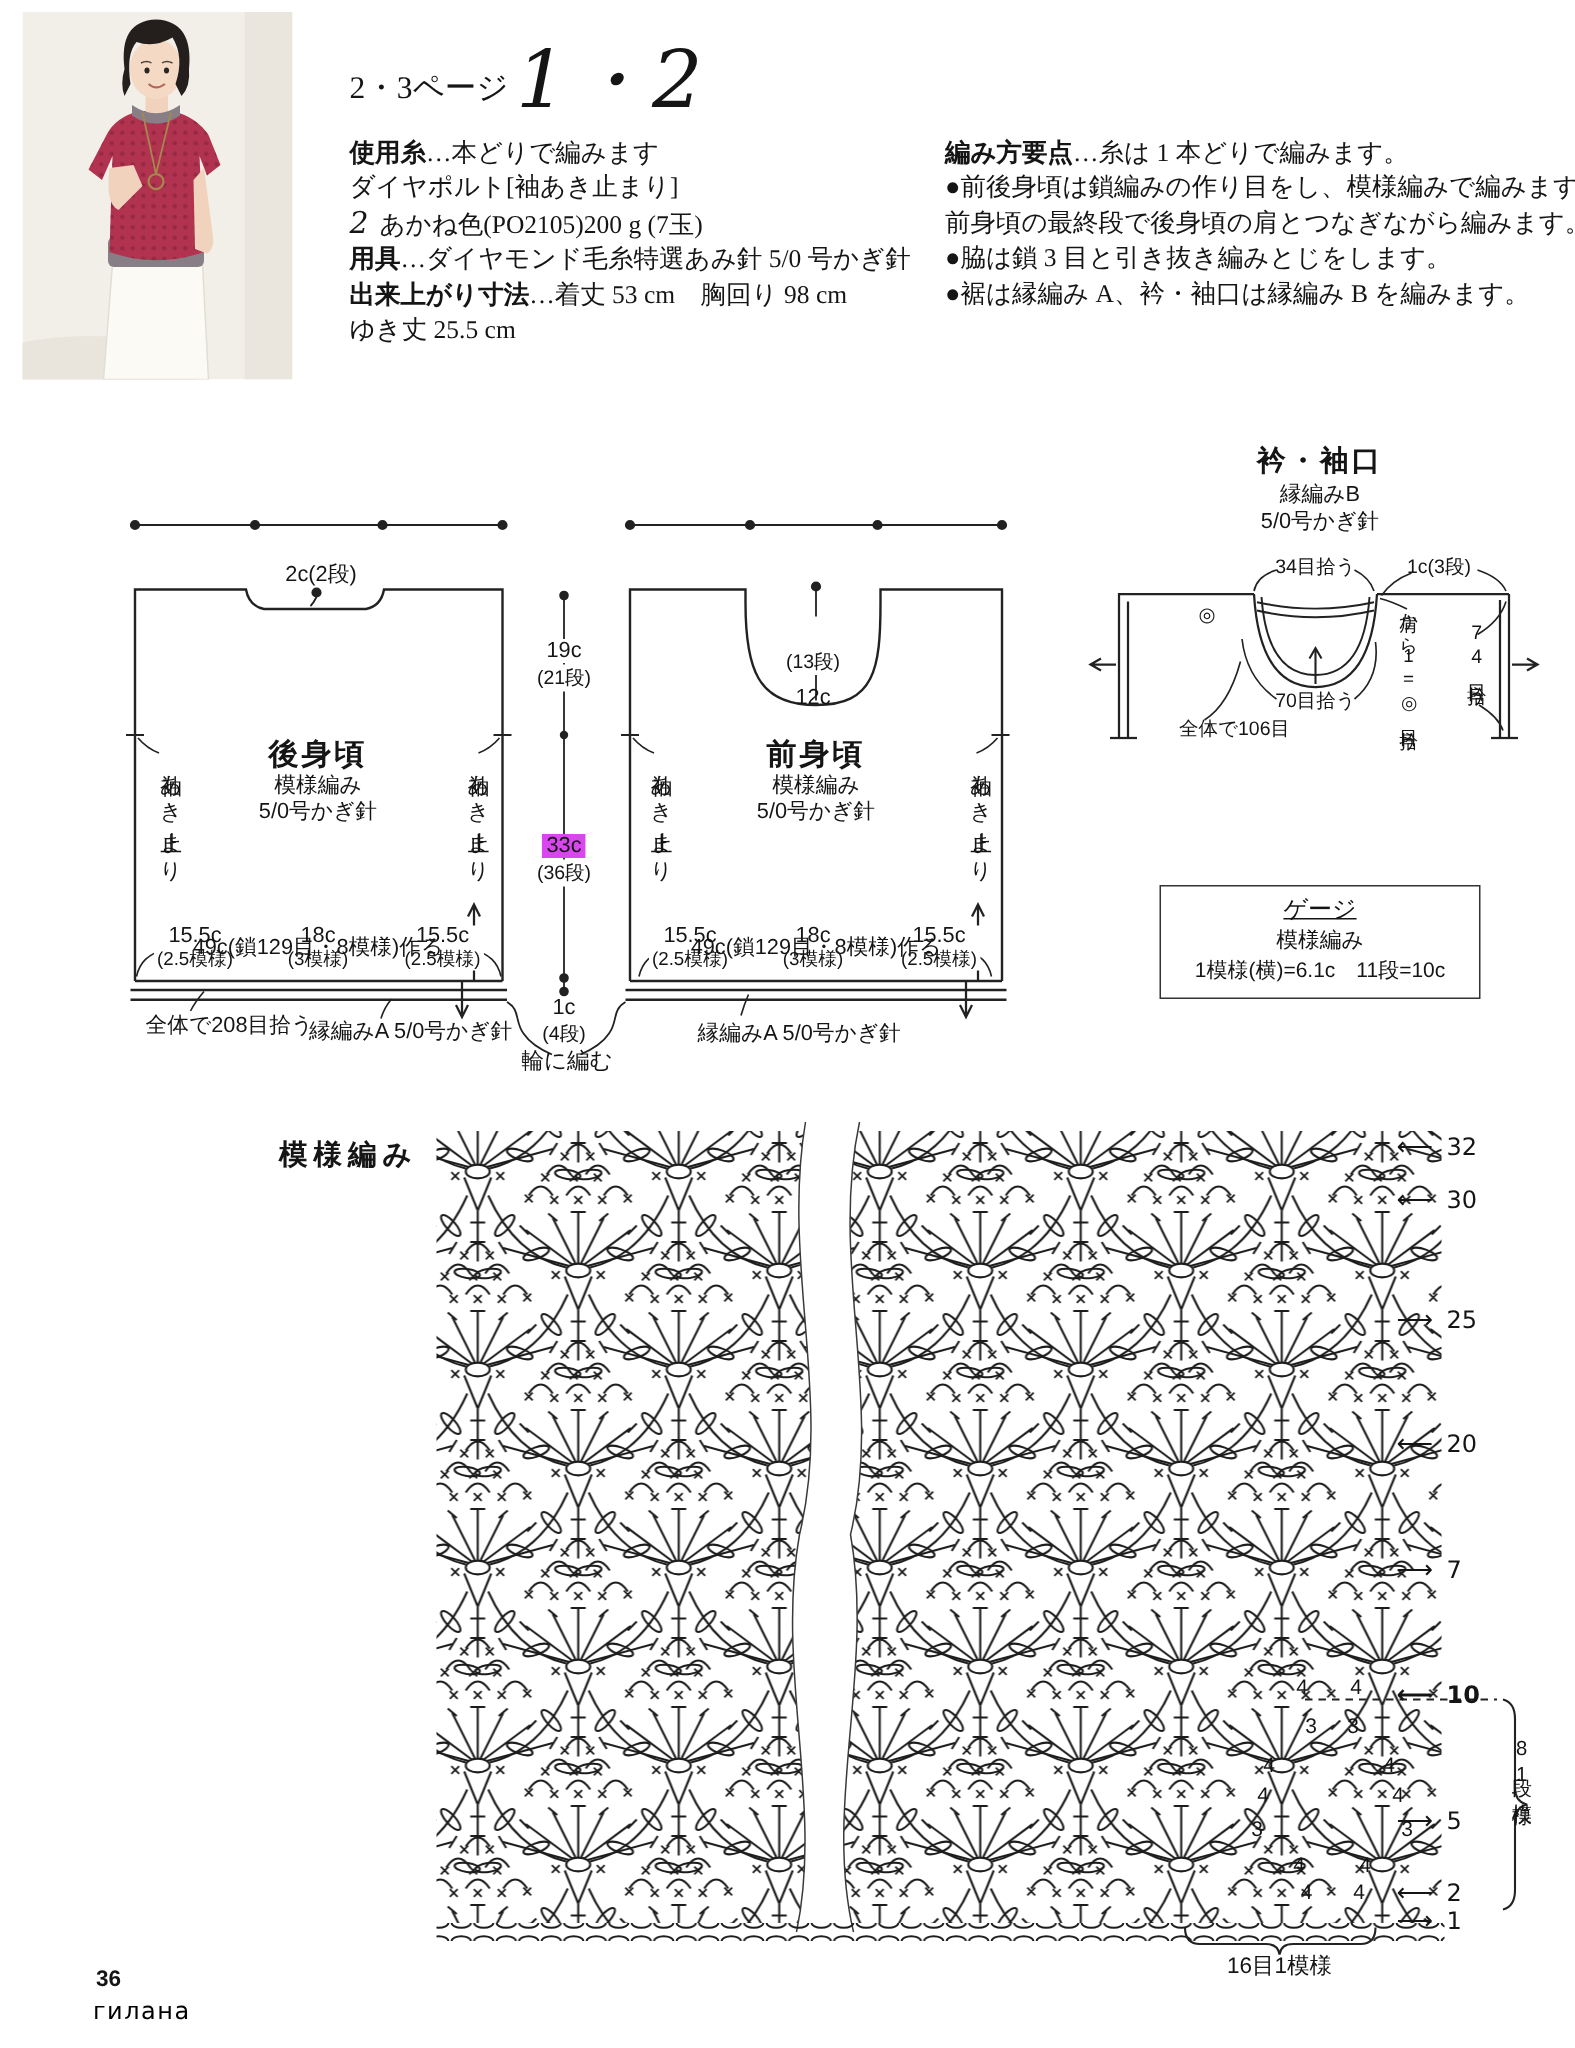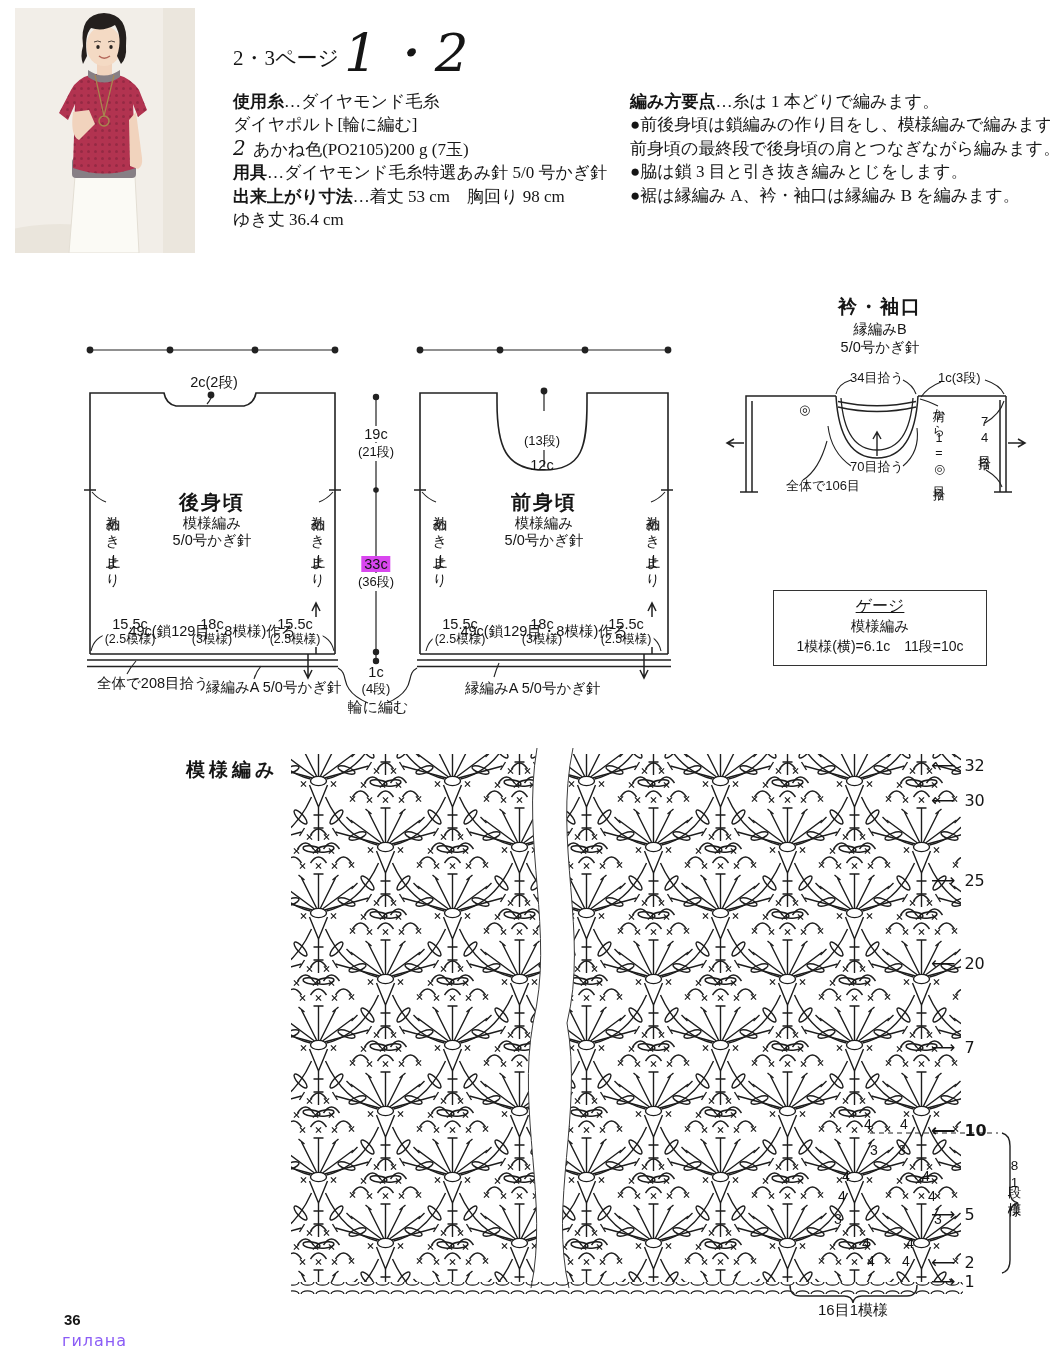--- a/index.html
+++ b/index.html
@@ -25,21 +25,21 @@
             font-family:"Liberation Sans","DejaVu Sans",sans-serif;}
   .gaugebox .g1{font-size:16px;margin-top:5px;text-decoration:underline;}
   .gaugebox .g2{font-size:14.5px;}
   .gaugebox .g3{font-size:14px;margin-top:2px;}
   .rowlbl{position:absolute;left:931px;font-family:"DejaVu Sans","Liberation Sans",sans-serif;
           font-size:16px;white-space:nowrap;}
   .rowlbl .ar{font-size:17px;margin-right:9px;}
   .chnum{position:absolute;transform:translate(-50%,-50%);
          font-family:"Liberation Sans","DejaVu Sans",sans-serif;font-size:14px;}
   .footer-num{font-family:"Liberation Sans","DejaVu Sans",sans-serif;font-weight:bold;font-size:15px;}
-  .watermark{font-family:"DejaVu Sans",sans-serif;font-size:16px;color:#8b5cf6;letter-spacing:1px;}
+  .watermark{font-family:"DejaVu Sans",sans-serif;font-size:16px;color:#000000;letter-spacing:1px;}
 </style>
 </head>
 <body>
 
 <div class="abs" style="left:15px;top:8px;width:180px;height:245px;">
   <svg width="180" height="245" viewBox="0 0 180 245">
     <defs>
       <pattern id="ph" width="7" height="7" patternUnits="userSpaceOnUse">
         <circle cx="3.5" cy="3.5" r="1.5" fill="#7e2038" opacity="0.55"></circle>
       </pattern>
@@ -63,26 +63,26 @@
     <path d="M84,48 Q89,52.5 95,48" stroke="#b4685a" stroke-width="1.4" fill="none"></path>
     <path d="M80,67 L89,108 L99,67" stroke="#a8874f" stroke-width="1.2" fill="none"></path>
     <circle cx="89" cy="113" r="5" stroke="#a8874f" stroke-width="1.5" fill="none"></circle>
   </svg>
 </div>
 
 <span class="abs pageref" style="left:233px;top:44px;">2・3ページ</span>
 <span class="abs designno" style="left:344px;top:18px;">1・2</span>
 
 <div class="abs" style="left:233px;top:90px;">
-  <div class="infoline"><b>使用糸</b><span>…ダイヤモンド毛糸</span></div>
-  <div class="infoline">ダイヤポルト[輪に編む]</div>
+  <div class="infoline"><b>使用糸</b><span>…本どりで編みます</span></div>
+  <div class="infoline">ダイヤポルト[袖あき止まり]</div>
   <div class="infoline"><span class="scriptnum">2</span><span> あかね色(PO2105)200 g (7玉)</span></div>
   <div class="infoline"><b>用具</b><span>…ダイヤモンド毛糸特選あみ針 5/0 号かぎ針</span></div>
   <div class="infoline"><b>出来上がり寸法</b><span>…着丈 53 cm　胸回り 98 cm</span></div>
-  <div class="infoline">ゆき丈 36.4 cm</div>
+  <div class="infoline">ゆき丈 25.5 cm</div>
 </div>
 
 <div class="abs" style="left:630px;top:90px;">
   <div class="infoline"><b>編み方要点</b><span>…糸は 1 本どりで編みます。</span></div>
   <div class="infoline">●前後身頃は鎖編みの作り目をし、模様編みで編みます。</div>
   <div class="infoline">前身頃の最終段で後身頃の肩とつなぎながら編みます。</div>
   <div class="infoline">●脇は鎖 3 目と引き抜き編みとじをします。</div>
   <div class="infoline">●裾は縁編み A、衿・袖口は縁編み B を編みます。</div>
 </div>
 

